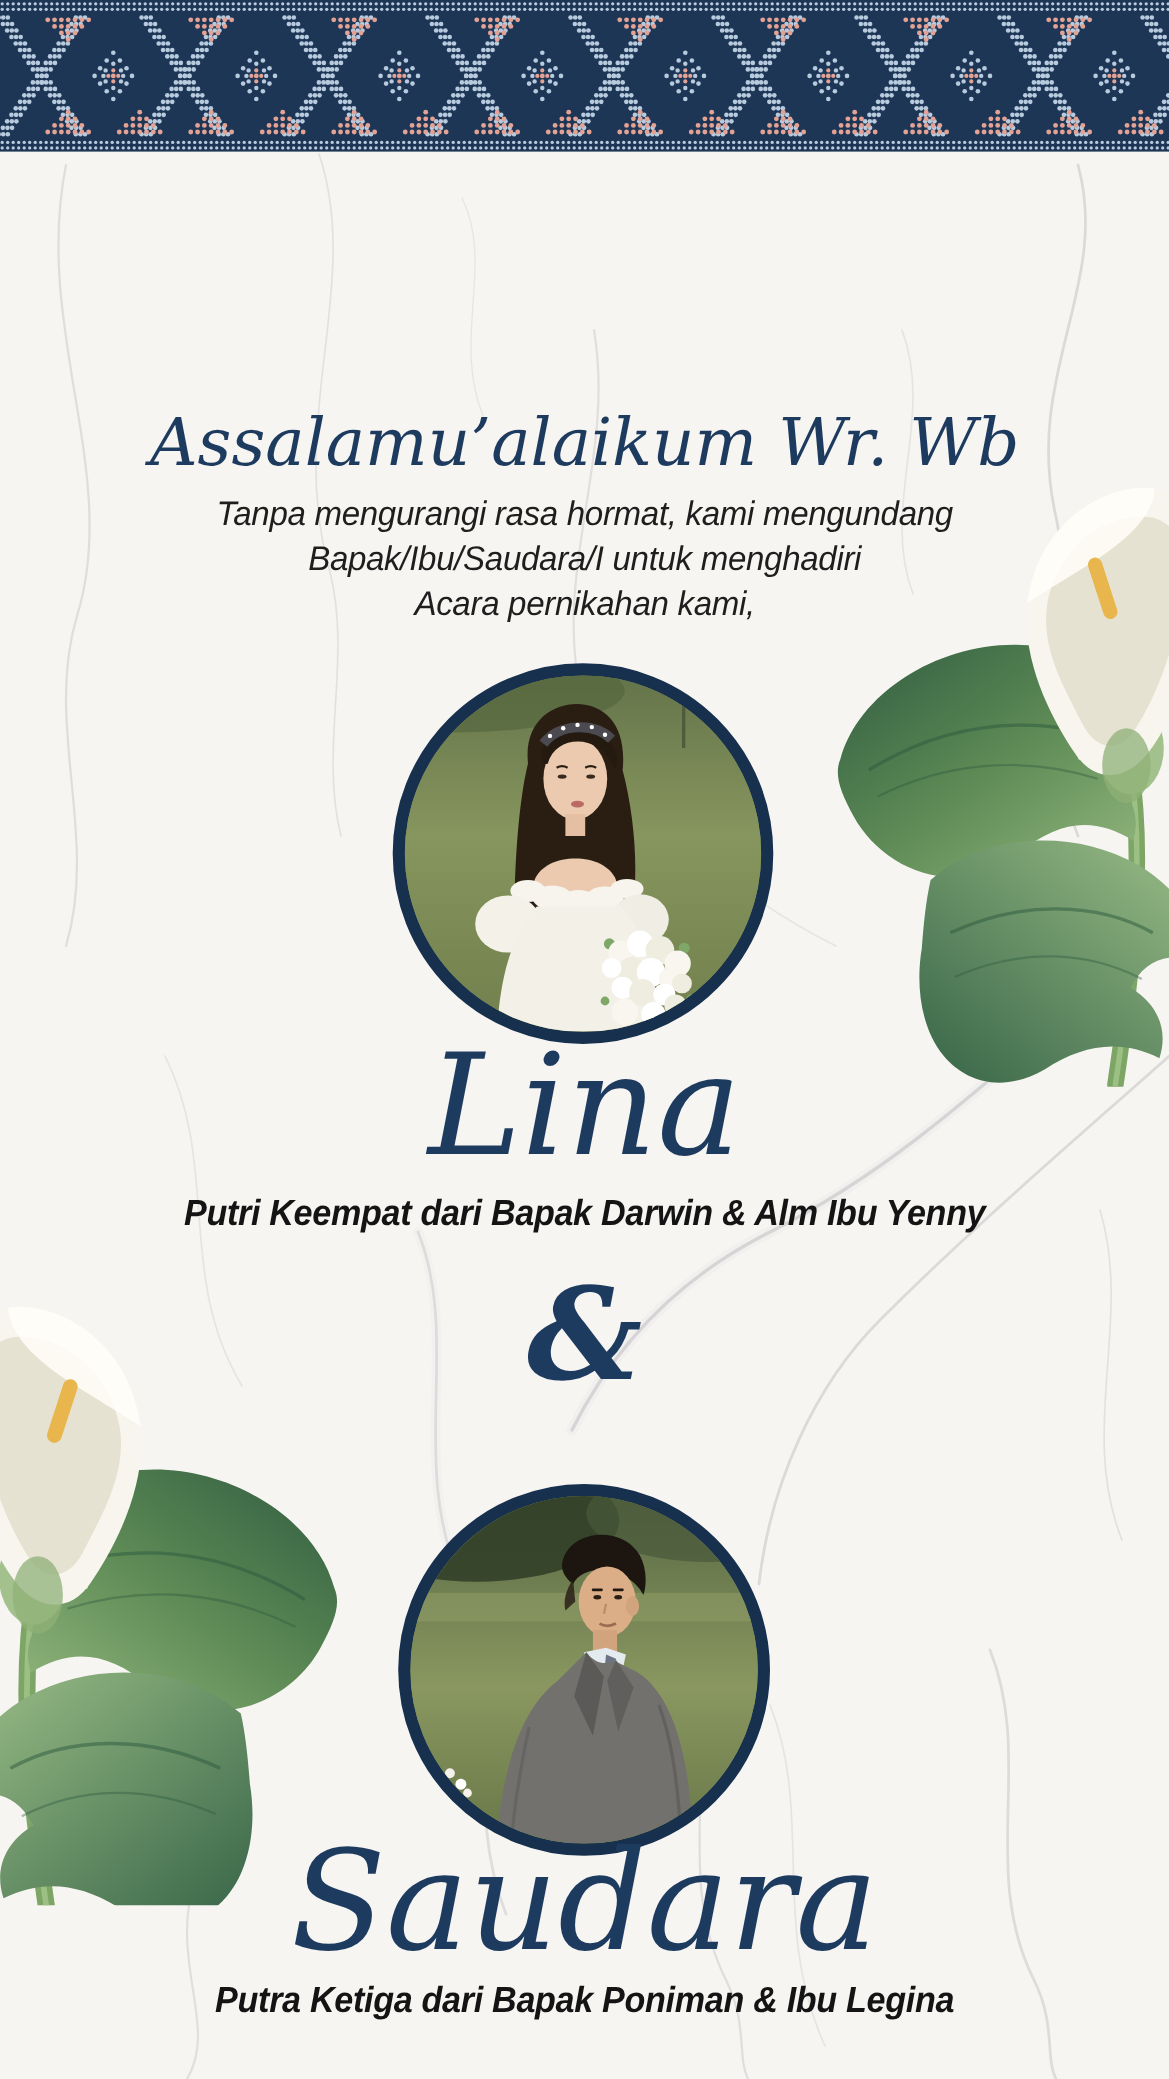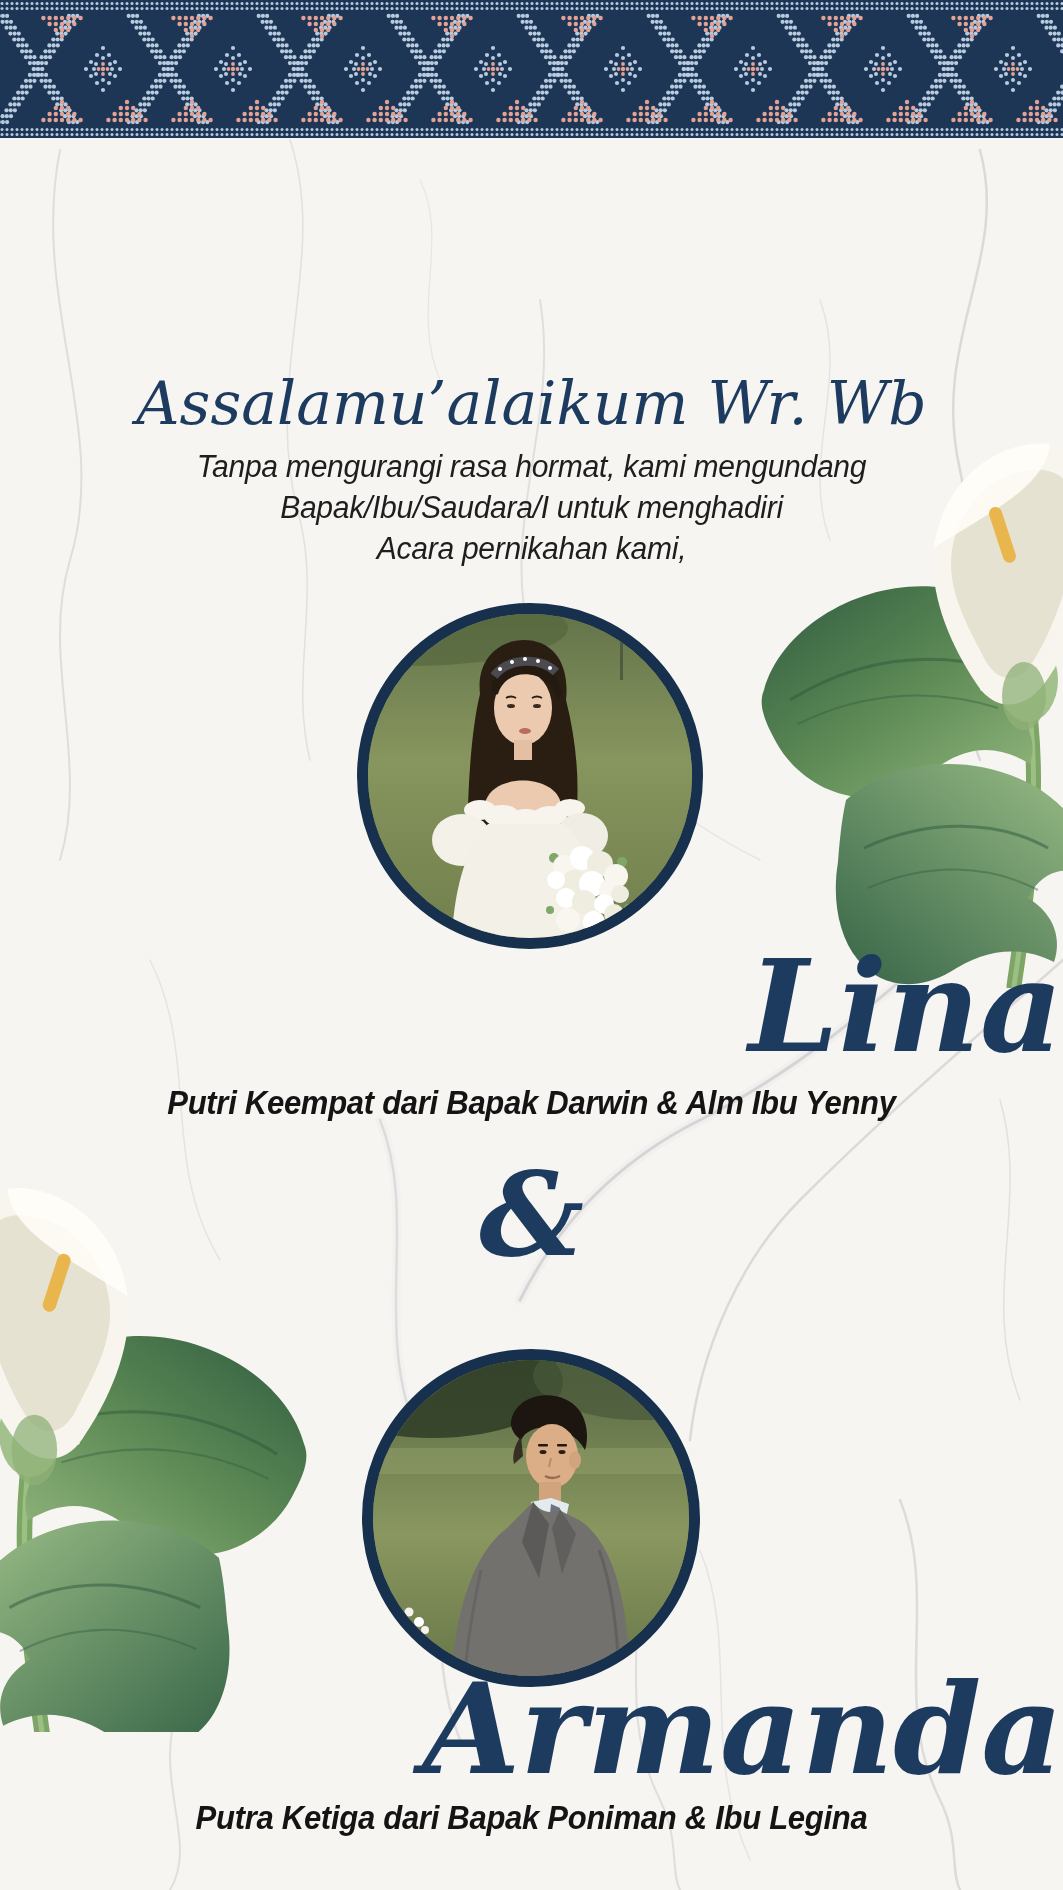--- a/index.html
+++ b/index.html
@@ -17,22 +17,22 @@
   .intro{top:446px;z-index:5;font-style:italic;font-size:31px;line-height:41px;
          color:#1e1e1e;letter-spacing:-0.3px;transform:scaleX(.97);}
   .flower{position:absolute;z-index:2;}
   .flower-right{right:-35px;top:428px;}
   .flower-left{left:-45px;top:1172px;transform:scaleX(-1);}
   .photo{position:absolute;z-index:3;border:11px solid #16304e;border-radius:50%;
          overflow:hidden;background:#7d8c58;}
   .photo.bride{left:357px;top:603px;width:324px;height:324px;}
   .photo.groom{left:362px;top:1349px;width:316px;height:316px;}
   .photo svg{display:block;}
-  .name{z-index:5;font-family:"DejaVu Serif",serif;font-style:italic;font-weight:bold;
-        color:var(--navy);line-height:1;text-align:right;}
+  .name{z-index:5;font-family:"DejaVu Serif",serif;font-style:italic;font-weight:normal;
+        color:var(--navy);line-height:1;}
   .name.bride-n{top:942px;font-size:128px;}
   .name.groom-n{top:1666px;font-size:126px;}
   .parents{z-index:5;font-weight:bold;font-style:italic;font-size:33px;color:#141414;
            letter-spacing:-0.3px;transform:scaleX(.94);}
   .parents.bride-p{top:1084px;}
   .parents.groom-p{top:1799px;}
   .amp{top:1146px;z-index:5;font-family:"DejaVu Serif",serif;font-style:italic;
        font-weight:bold;font-size:116px;color:var(--navy);}
   .defs-holder{position:absolute;width:0;height:0;overflow:hidden;}
 </style>
@@ -2604,16 +2604,16 @@
         <circle cx="36" cy="252" r="4.5" fill="#f4f2ea"></circle>
           <circle cx="46" cy="262" r="5" fill="#ffffff"></circle>
         <circle cx="30" cy="266" r="4" fill="#f4f2ea"></circle>
           <circle cx="40" cy="274" r="4.5" fill="#ffffff"></circle>
         <circle cx="52" cy="270" r="4" fill="#f4f2ea"></circle>
           <circle cx="34" cy="284" r="3.5" fill="#ffffff"></circle>
       </g>
     </svg>
   </div>
 
-  <div class="centered name groom-n">Armanda</div>
+  <div class="centered name groom-n">Saudara</div>
   <div class="centered parents groom-p">Putra Ketiga dari Bapak Poniman &amp; Ibu Legina</div>
 
 </div>
 
 </body></html>

